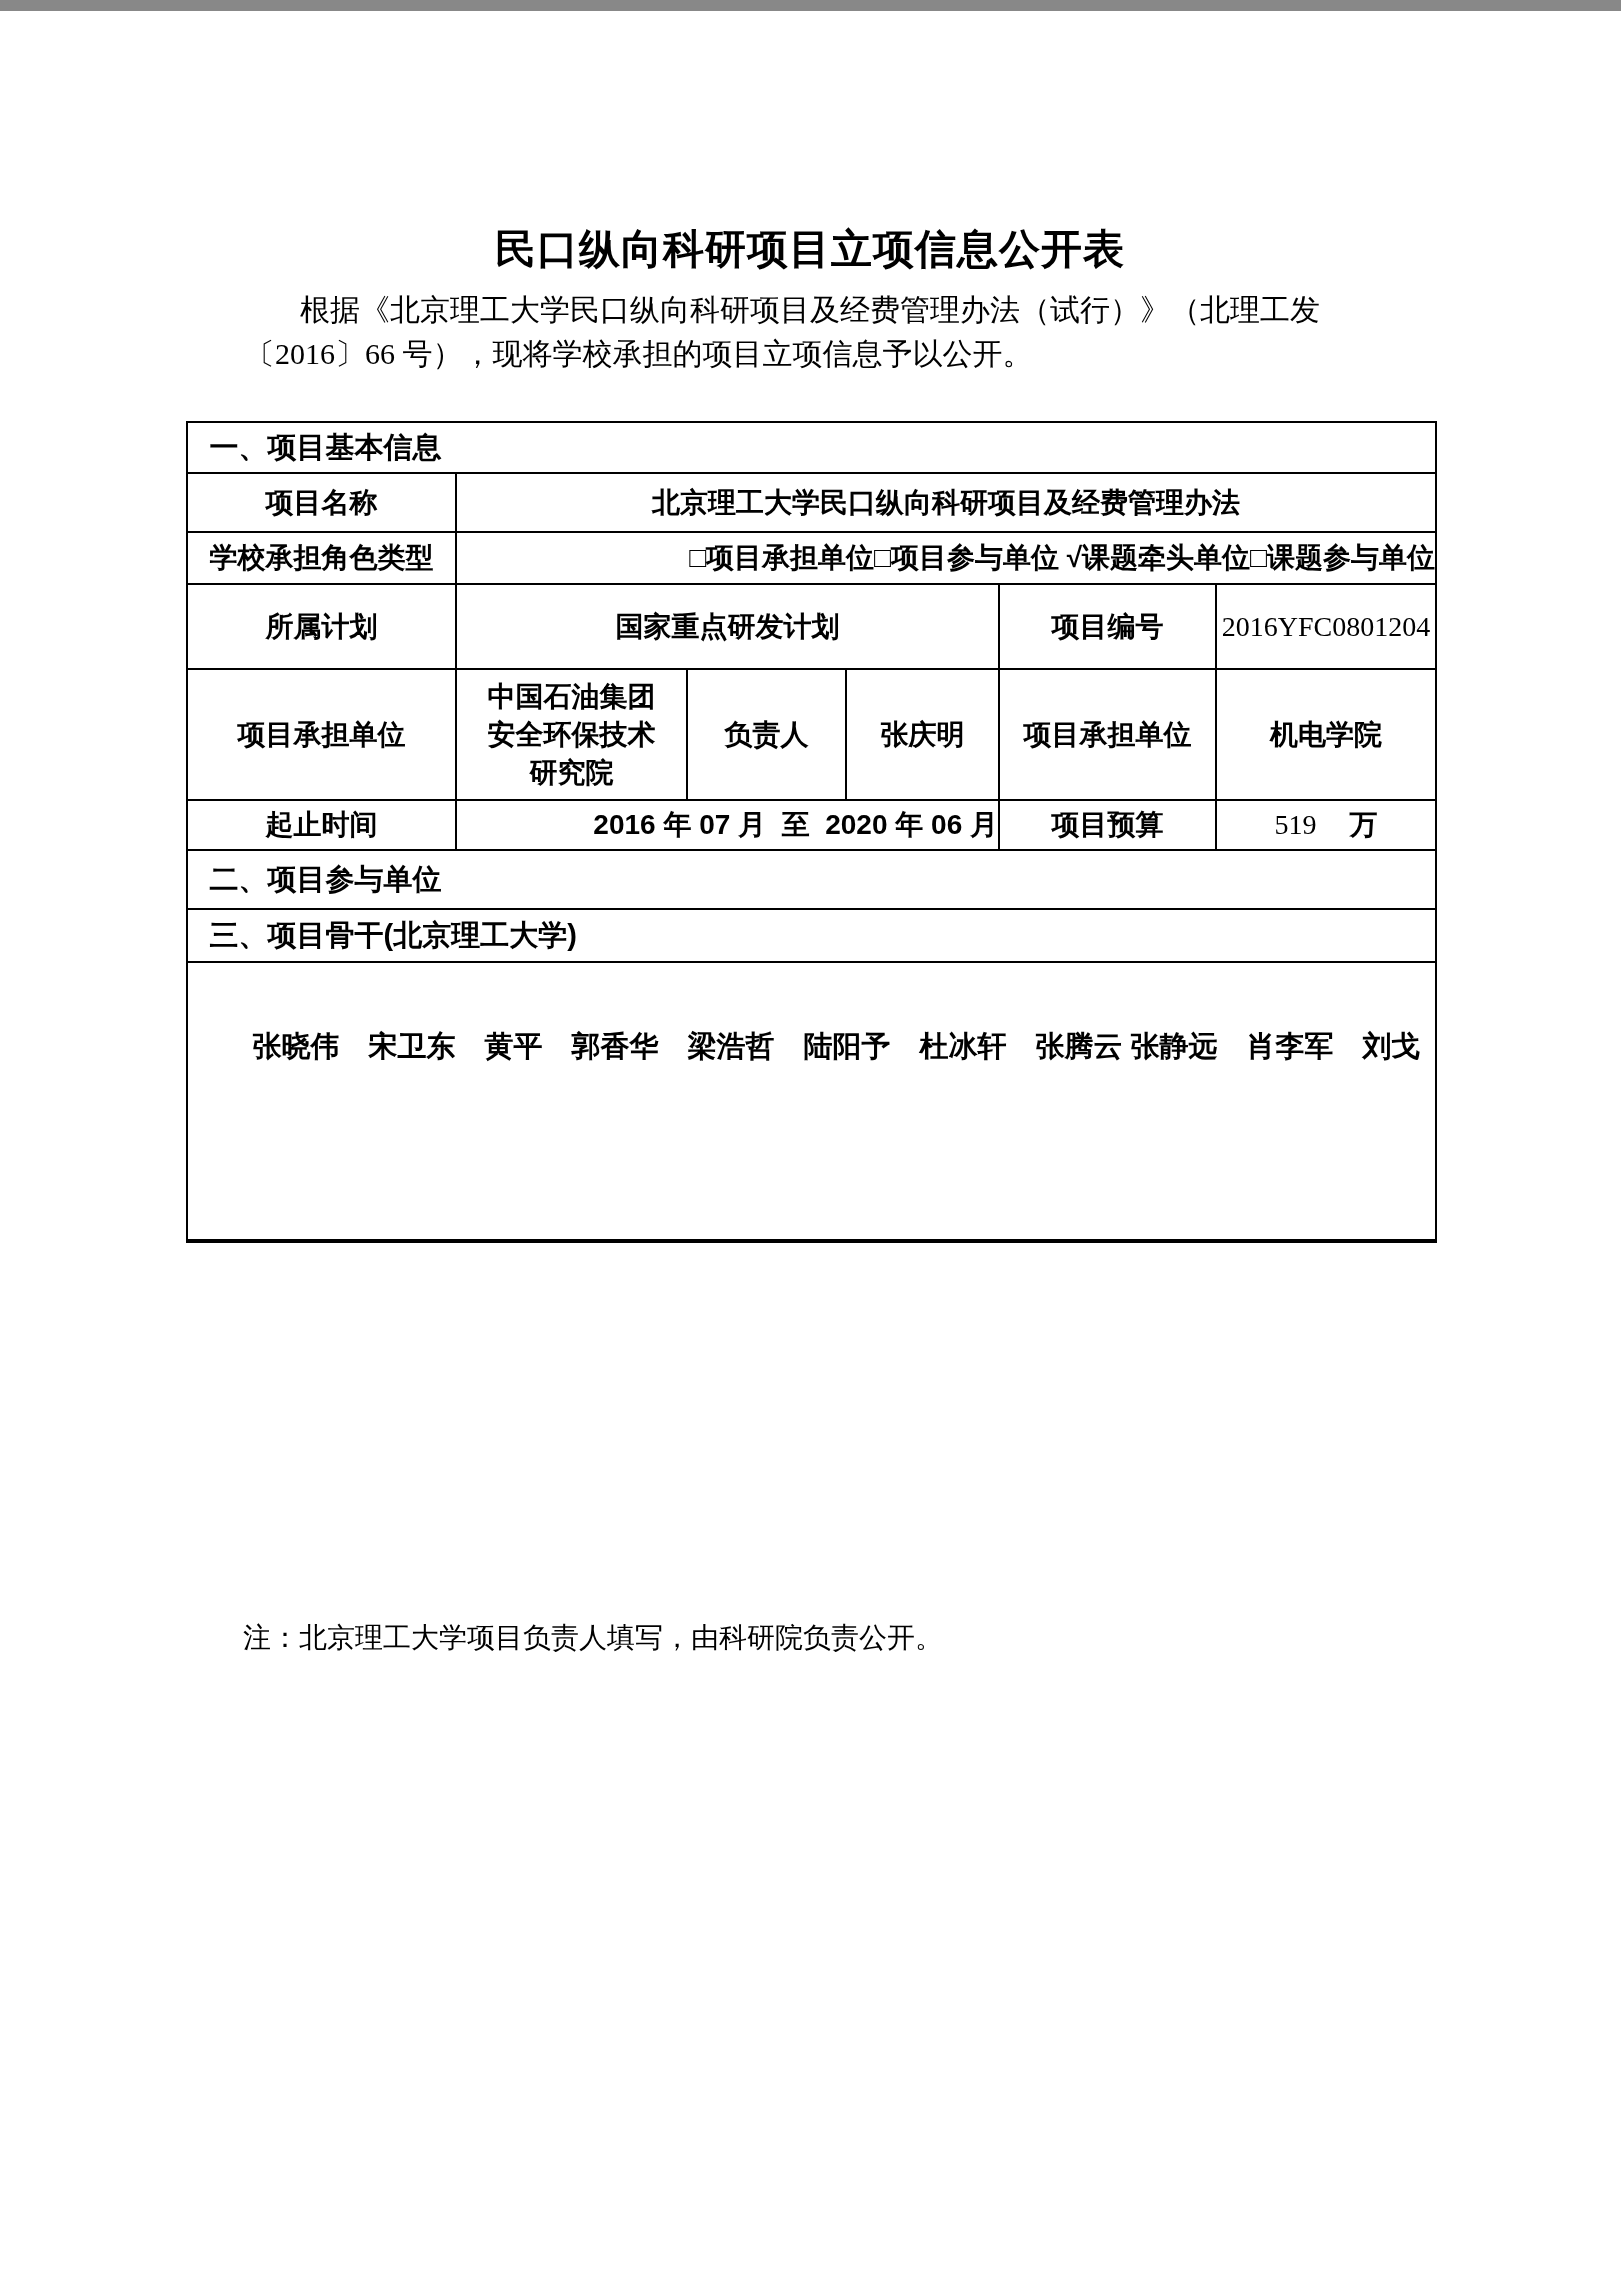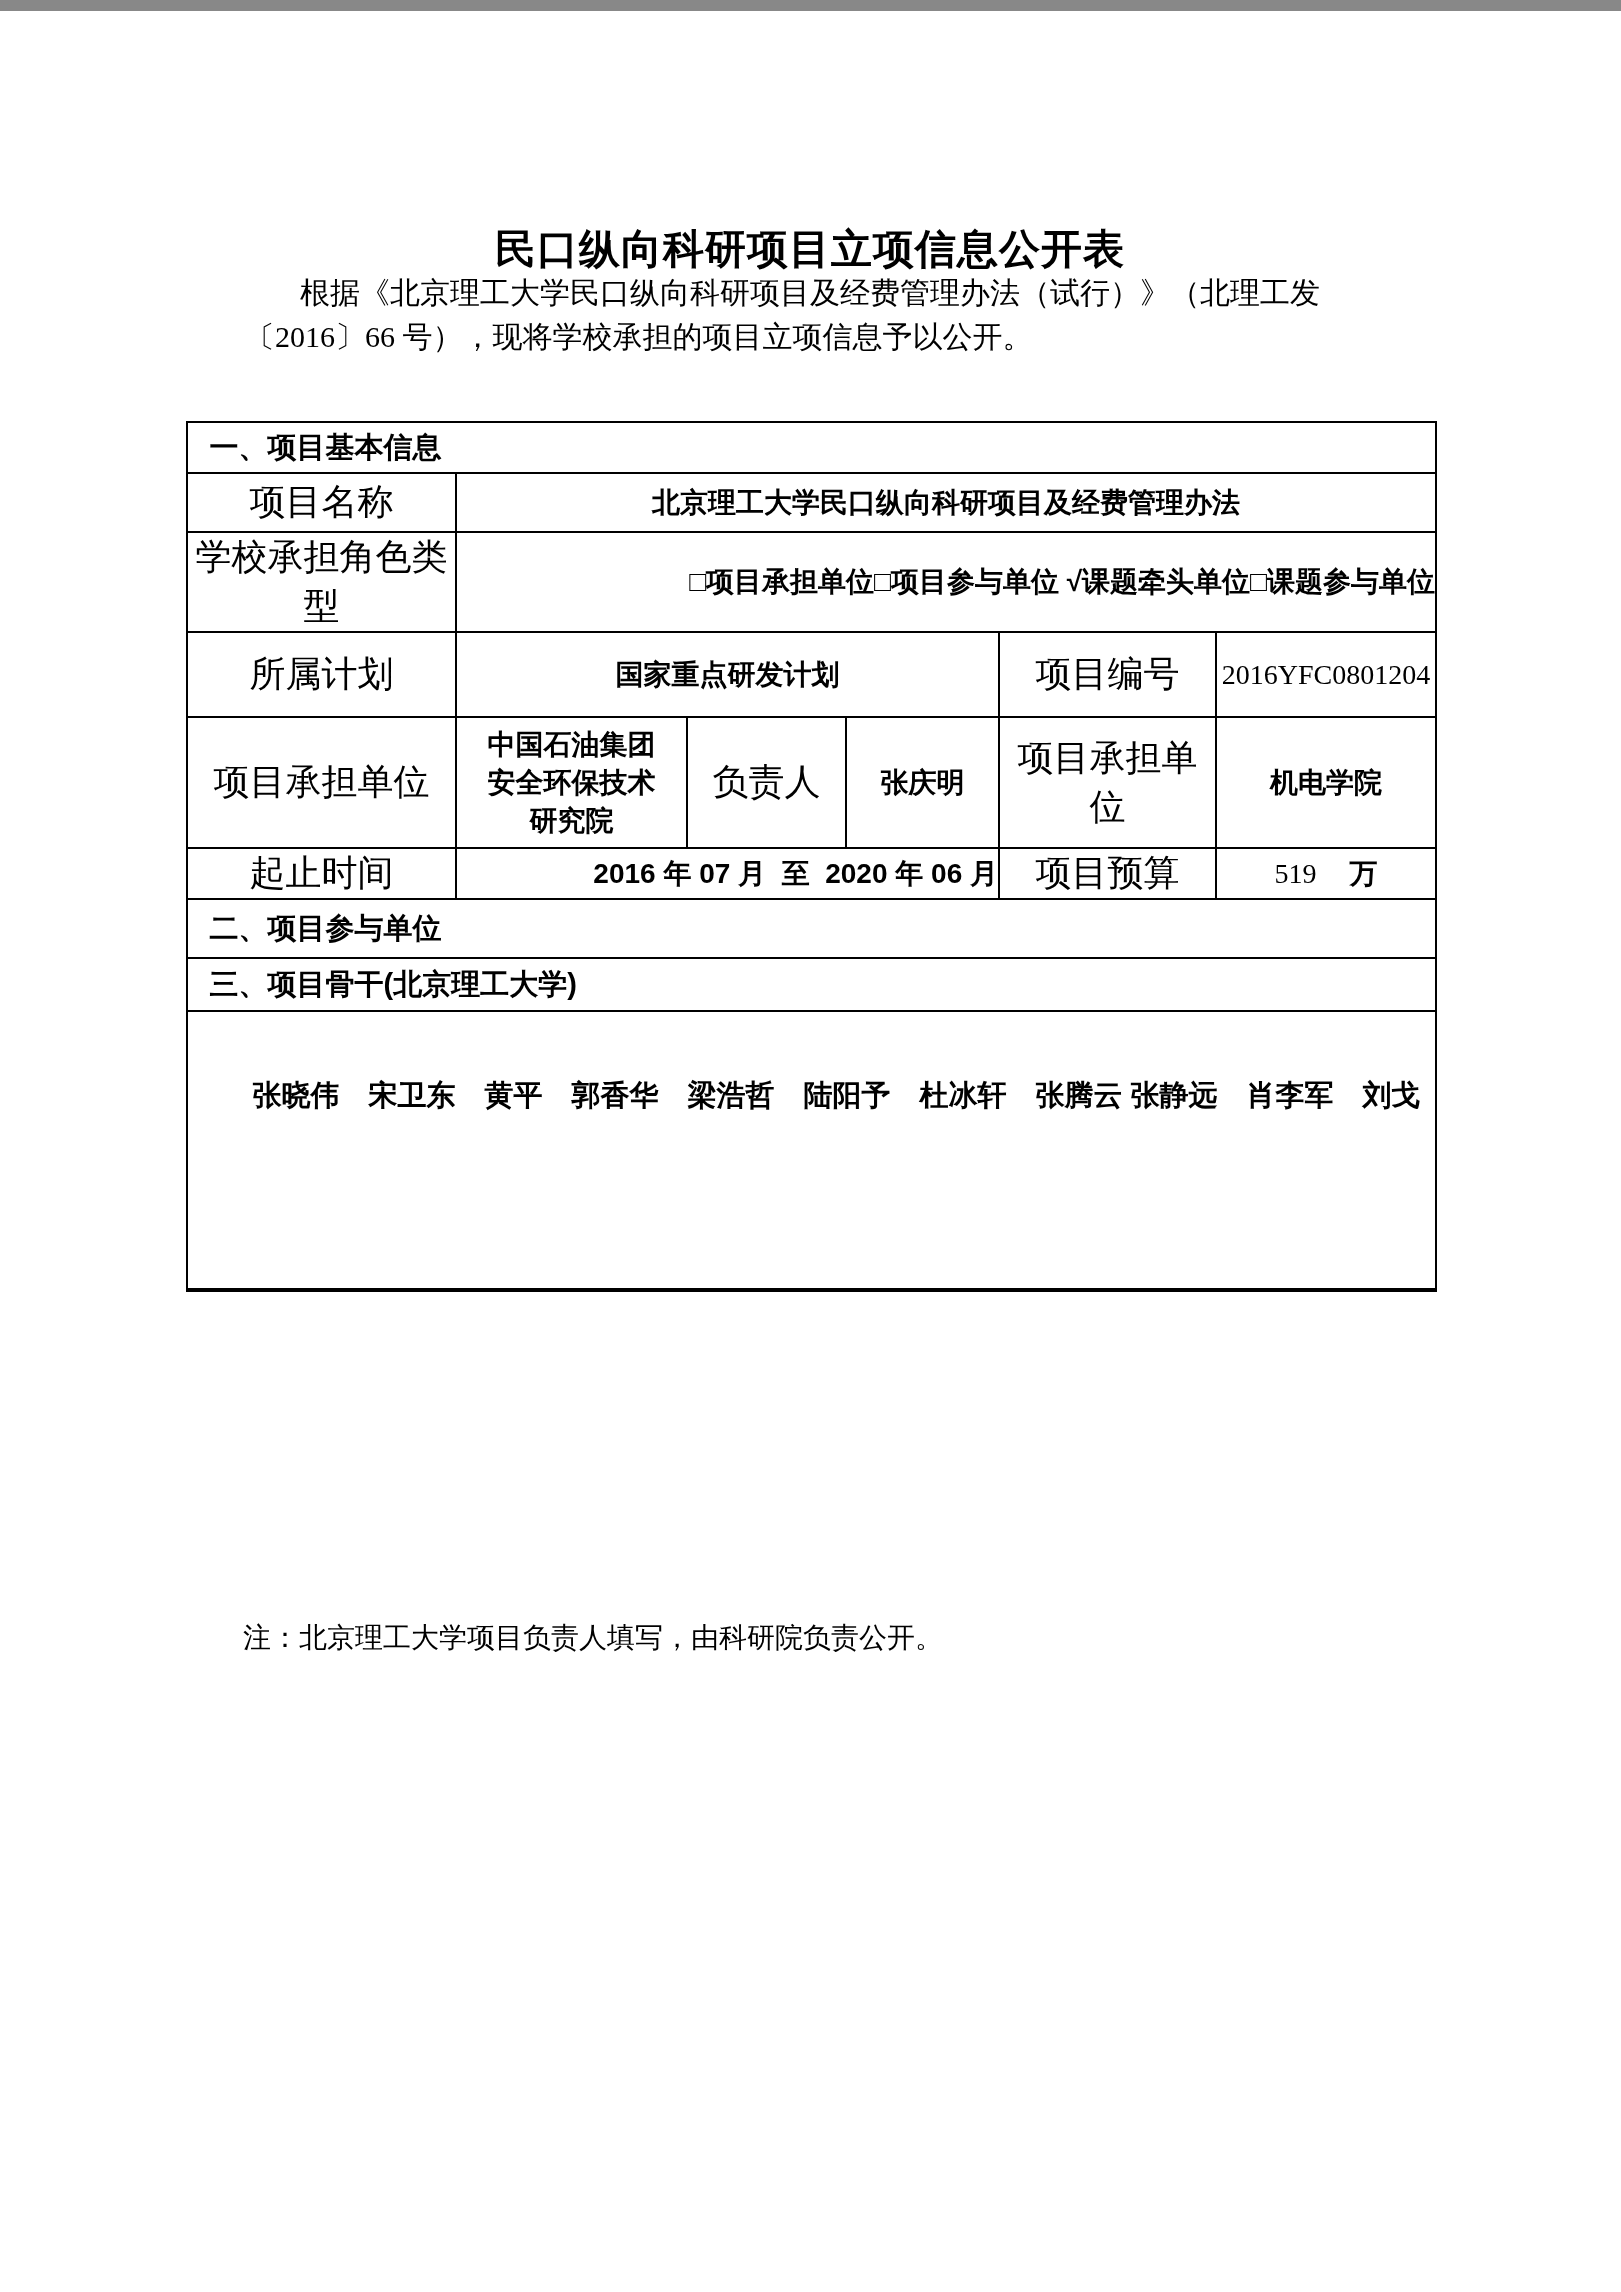--- a/index.html
+++ b/index.html
@@ -20,21 +20,21 @@
     width: 1248px;
     text-align: center;
     font-size: 41px;
     font-weight: bold;
     font-family: "Liberation Sans", sans-serif;
     letter-spacing: 1px;
   }
   .intro {
     position: absolute;
     left: 245px;
-    top: 260px;
+    top: 277px;
     width: 1161px;
     font-family: "Liberation Serif", serif;
     font-size: 30px;
     line-height: 44px;
   }
   .intro .line1 { text-indent: 55px; }
   .intro .line2 { text-indent: 0; }
 
   table.form {
     position: absolute;
@@ -54,21 +54,21 @@
   }
   tr.sec-head td {
     border-top: 2.9px solid #000;
     border-bottom: 2.9px solid #000;
     text-align: left;
     padding: 0 0 0 21.6px;
     font-size: 29px;
     font-weight: bold;
   }
 
-  td.label  { text-align: center; font-size: 36px; font-weight: normal; }
+  td.label  { text-align: center; font-size: 28px; font-weight: bold; }
   td.value  { text-align: center; font-size: 28px; font-weight: bold; }
   td.num    { text-align: center; font-family: "Liberation Serif", serif;
               font-size: 28px; line-height: 39px; padding: 0 9.8px;
               word-break: break-all; }
   td.mixed  { text-align: right; font-size: 28px; font-weight: bold;
               white-space: pre-wrap; }
   td.bigcell {
     text-align: left;
     padding: 0 0 0 13.7px;
     font-size: 29px;

